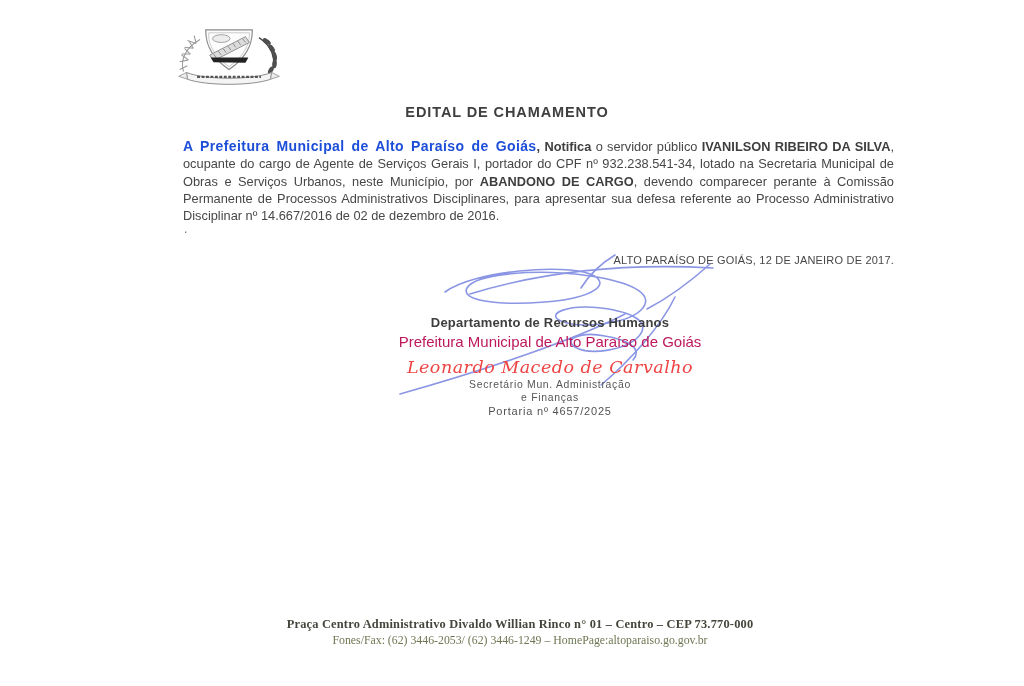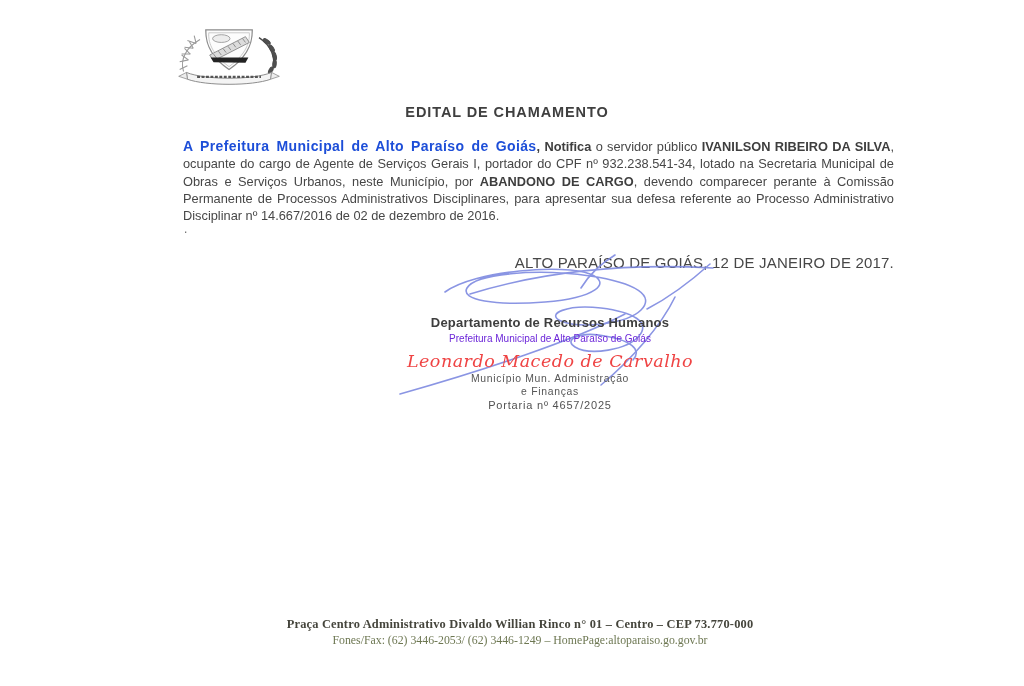--- a/index.html
+++ b/index.html
@@ -17,25 +17,25 @@
   
   .title{position:absolute;left:0;top:104px;width:1014px;text-align:center;
     font-size:14.5px;font-weight:bold;letter-spacing:.9px;color:#3f3f3f;margin:0;}
   
   .body{position:absolute;left:183px;top:138px;width:711px;margin:0;
     font-size:12.8px;line-height:17.3px;text-align:justify;color:#474747;}
   .body .b{font-weight:bold;color:#3e3e3e;}
   .body .lead{font-weight:bold;font-size:14px;letter-spacing:.4px;word-spacing:2px;color:#1d4ed8;}
   .stray{position:absolute;left:184px;top:222px;font-size:12px;color:#6a6a6a;}
   .dateline{position:absolute;left:183px;top:254px;width:711px;text-align:right;
-    font-size:15px;color:#474747;letter-spacing:.2px;}
+    font-size:11px;color:#474747;letter-spacing:.2px;}
   
   .sigblock{position:absolute;left:330px;top:315px;width:440px;text-align:center;}
   .sig-dept{font-size:13px;font-weight:bold;color:#3e3e3e;letter-spacing:.2px;}
-  .sig-pref{font-size:10px;color:#6d28d9;margin-top:3px;}
+  .sig-pref{font-size:15px;color:#be185d;margin-top:3px;}
   .sig-name{font-family:"DejaVu Serif",serif;font-style:italic;font-size:17.5px;
     color:#ef4444;margin-top:7px;letter-spacing:.5px;}
   .sig-role{font-size:10.4px;color:#565656;letter-spacing:.7px;line-height:12.5px;}
   .sig-role.first{margin-top:2px;}
   .sig-ord{font-size:11px;color:#525252;letter-spacing:.8px;margin-top:1px;}
   .signature{position:absolute;left:375px;top:252px;width:345px;height:155px;pointer-events:none;}
   
   .footer{position:absolute;left:0;top:617px;width:1040px;text-align:center;
     font-family:"Liberation Serif",serif;}
   .f-addr{font-size:12.4px;font-weight:bold;color:#45453c;letter-spacing:.2px;}
@@ -95,21 +95,21 @@
       <path d="M250,62 C200,88 110,118 25,142"></path>
       <path d="M300,45 C286,74 256,108 226,133"></path>
       <path d="M335,12 C315,30 295,45 272,57"></path>
     </g>
   </svg>
 
   <div class="sigblock">
     <div class="sig-dept">Departamento de Recursos Humanos</div>
     <div class="sig-pref">Prefeitura Municipal de Alto Paraíso de Goiás</div>
     <div class="sig-name">Leonardo Macedo de Carvalho</div>
-    <div class="sig-role first">Município Mun. Administração</div>
+    <div class="sig-role first">Secretário Mun. Administração</div>
     <div class="sig-role">e Finanças</div>
     <div class="sig-ord">Portaria nº 4657/2025</div>
   </div>
 
   <footer class="footer">
     <div class="f-addr">Praça Centro Administrativo Divaldo Willian Rinco n° 01 – Centro – CEP 73.770-000</div>
     <div class="f-phones">Fones/Fax: (62) 3446-2053/ (62) 3446-1249 – HomePage:altoparaiso.go.gov.br</div>
   </footer>
 
 </div>

